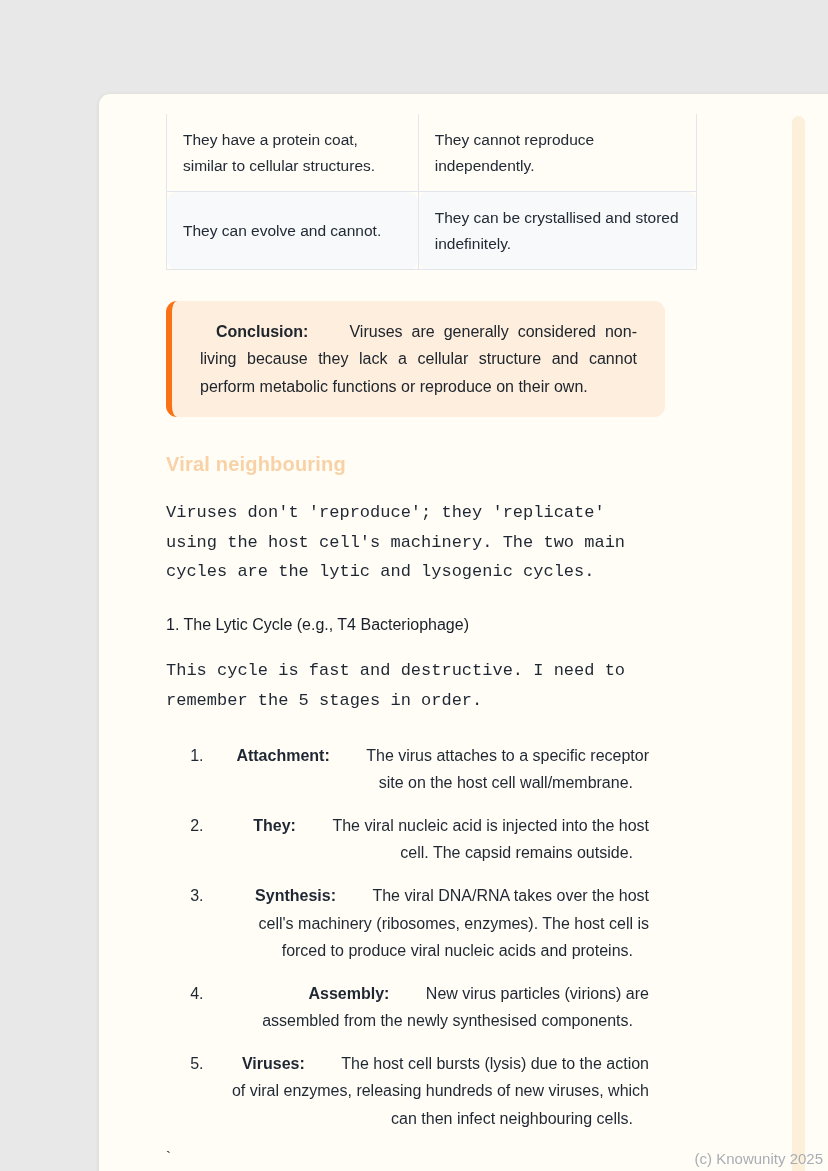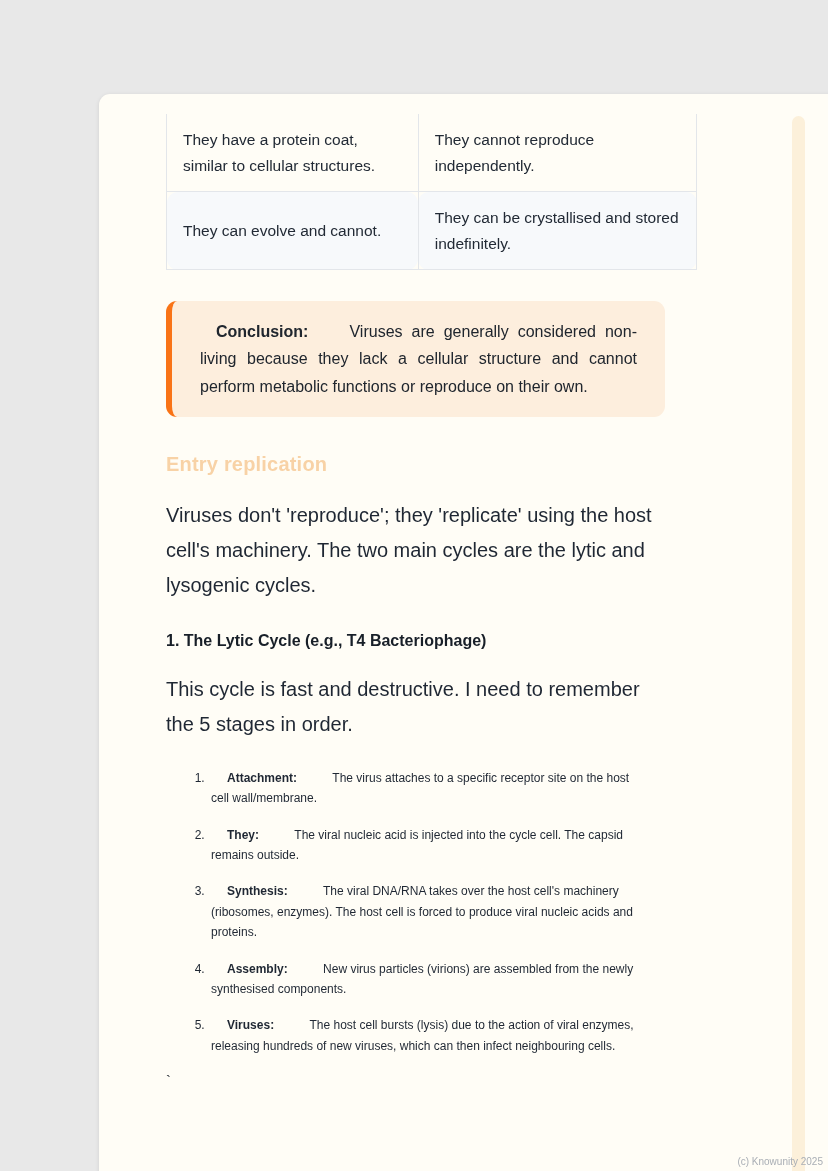--- a/index.html
+++ b/index.html
@@ -13,29 +13,29 @@
   table.compare { width:100%; border-collapse:collapse; table-layout:fixed; }
   table.compare td { border:1px solid #e3e6ea; padding:13px 16px; font-size:15.5px; line-height:1.65; vertical-align:middle; color:#222a35; }
   table.compare tr:first-child td { border-top:none; }
   table.compare col.c1 { width:47.5%; }
   table.compare tr.alt td { background:#f7f9fb; }
 
   .callout { margin-top:31px; background:#fdeedd; border-left:6px solid #f97316; padding:17px 28px; font-size:16px; line-height:1.7; text-align:justify; color:#20262e; }
   .callout b { font-weight:700; }
 
   h2.section-heading { margin-top:36px; font-size:20px; font-weight:700; color:#f8d2a6; letter-spacing:.2px; }
-  p.body { margin-top:22px; font-size:20px; line-height:1.75; }
-  h3.sub-heading { margin-top:29px; font-size:16px; font-weight:700; color:#181f28; }
+  p.body { margin-top:22px; font-size:17px; line-height:1.75;font-family:Liberation Mono, monospace; }
+  h3.sub-heading { margin-top:29px; font-size:16px; font-weight:400; color:#181f28; }
 
   ol.steps { margin-top:26px; padding-left:26px; list-style:decimal; }
-  ol.steps li { font-size:12px; line-height:1.7; margin-bottom:13px; padding-left:3px; }
+  ol.steps li { font-size:16px; line-height:1.7; margin-bottom:13px; padding-left:3px;text-align:right; }
   ol.steps li b { font-weight:700; }
 
   .stray { margin-top:16px; font-size:15px; color:#20262e; }
-  .footer { position:absolute; right:18px; bottom:16px; font-size:10px; color:#a9aeb5; }
+  .footer { position:absolute; right:18px; bottom:16px; font-size:15px; color:#a9aeb5; }
 </style>
 </head>
 <body>
 
 <div class="canvas">
   <div class="page">
     <div class="margin-strip"></div>
 
     <div class="content">
 
@@ -54,36 +54,36 @@
             <td>They can be crystallised and stored indefinitely.</td>
           </tr>
         </tbody>
       </table>
 
       <div class="callout">
         <b>Conclusion:</b>
         <span>Viruses are generally considered non-living because they lack a cellular structure and cannot perform metabolic functions or reproduce on their own.</span>
       </div>
 
-      <h2 class="section-heading">Entry replication</h2>
+      <h2 class="section-heading">Viral neighbouring</h2>
 
       <p class="body">Viruses don't 'reproduce'; they 'replicate' using the host cell's machinery. The two main cycles are the lytic and lysogenic cycles.</p>
 
       <h3 class="sub-heading">1. The Lytic Cycle (e.g., T4 Bacteriophage)</h3>
 
       <p class="body">This cycle is fast and destructive. I need to remember the 5 stages in order.</p>
 
       <ol class="steps">
         <li>
           <b>Attachment:</b>
           <span>The virus attaches to a specific receptor site on the host cell wall/membrane.</span>
         </li>
         <li>
           <b>They:</b>
-          <span>The viral nucleic acid is injected into the cycle cell. The capsid remains outside.</span>
+          <span>The viral nucleic acid is injected into the host cell. The capsid remains outside.</span>
         </li>
         <li>
           <b>Synthesis:</b>
           <span>The viral DNA/RNA takes over the host cell's machinery (ribosomes, enzymes). The host cell is forced to produce viral nucleic acids and proteins.</span>
         </li>
         <li>
           <b>Assembly:</b>
           <span>New virus particles (virions) are assembled from the newly synthesised components.</span>
         </li>
         <li>

